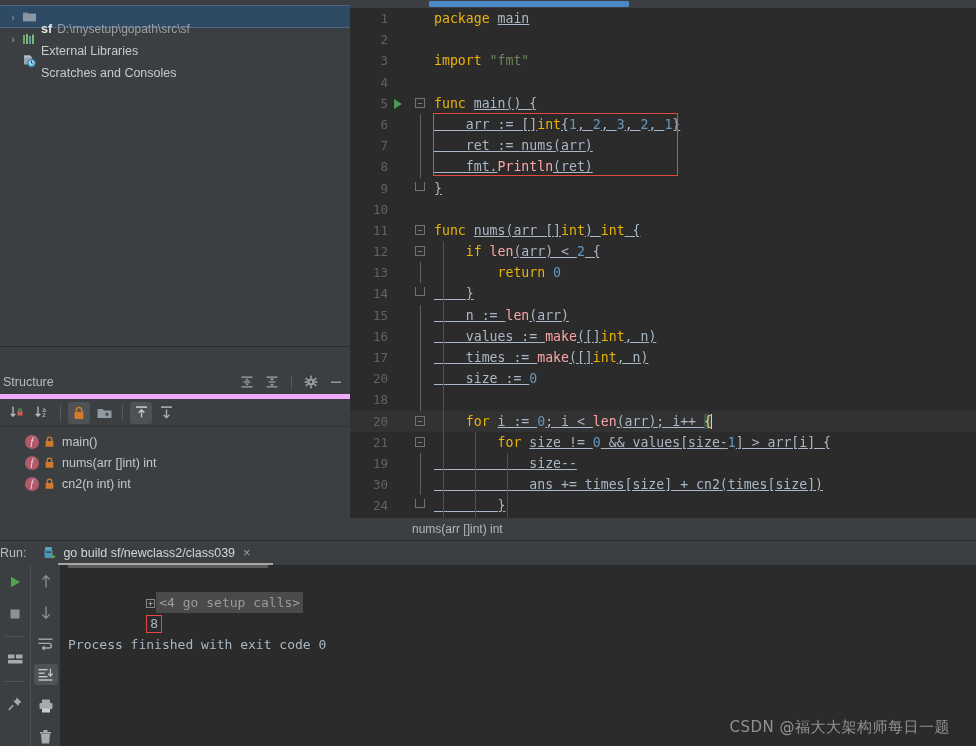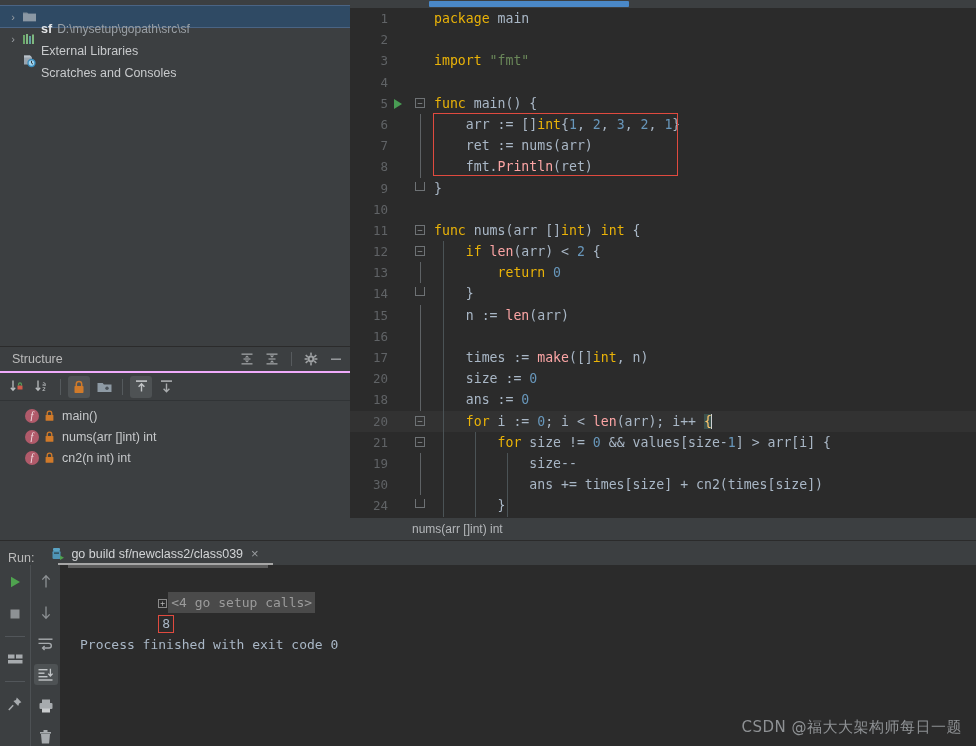--- a/index.html
+++ b/index.html
@@ -90,24 +90,25 @@
     left: 0; top: 346px;
     width: 350px;
     height: 194px;
     background: #3c3f41;
     border-top: 1px solid #2b2b2b;
   }
   .structure-header {
     height: 24px;
     display: flex;
     align-items: center;
-    padding: 0 6px 0 12px;
-    background: #3c3f41;
-    border-bottom: 2px solid #f0abfc;
+    padding: 0 6px 0 3px;
+    background: #3c3f41;
+    border-bottom: 5px solid #f0abfc;
     justify-content: space-between;
+    margin-top: 23px;
   }
   .structure-title {
     font-size: 12.5px;
     color: #bbbbbb;
   }
   .header-actions {
     display: flex;
     align-items: center;
     gap: 9px;
   }
@@ -271,21 +272,21 @@
     top: 0; bottom: 0;
     width: 1px;
     background: #4b5356;
   }
 
   
   .kw   { color: #eab308; }
   .str  { color: #6a8759; }
   .num  { color: #6897bb; }
   .fn   { color: #fca5a5; }
-  .plain{ color: #a9b7c6; }
+  .plain{ color: #a9b7c6; text-decoration: underline; }
   .brace-hl { background:#3b514d; color:#ffc66d; }
 
   .red-box {
     position: absolute;
     border: 1px solid #e04a3f;
     box-sizing: border-box;
     pointer-events: none;
   }
   .caret {
     display:inline-block;
@@ -316,22 +317,22 @@
     position: absolute;
     left: 0; top: 540px;
     width: 976px;
     height: 206px;
     background: #3c3f41;
     border-top: 1px solid #2b2b2b;
   }
   .run-tabbar {
     height: 24px;
     display: flex;
-    align-items: flex-end;
-    padding-left: 8px;
+    align-items: center;
+    padding-left: 0;
     position: relative;
   }
   .run-label {
     font-size: 12.5px;
     color: #bbbbbb;
     margin-right: 12px;
   }
   .run-tab {
     display: flex;
     align-items: center;
@@ -385,21 +386,21 @@
   .side-btn.active { background: #4e5254; }
   .side-divider {
     width: 20px; height: 1px; background: #52565a; margin: 1px 0;
   }
   .console {
     flex: 1 1 auto;
     background: #2b2b2b;
     font-family: "DejaVu Sans Mono", monospace;
     font-size: 13px;
     color: #a9b7c6;
-    padding: 6px 0 0 12px;
+    padding: 6px 0 0 0;
     position: relative;
     overflow: hidden;
   }
   .con-line { height: 21px; line-height: 21px; white-space: pre; padding-left: 8px; }
   .setup-chip {
     background: #4a4a4a;
     color: #9b9b9b;
     display: inline-block;
     padding: 0 3px;
   }
@@ -423,21 +424,21 @@
     line-height: 16px;
   }
   .con-scrollbar {
     position: absolute;
     left: 8px; top: 0;
     width: 200px; height: 3px;
     background: #5c5c5c;
   }
   .watermark {
     position: absolute;
-    right: 14px;
+    right: 26px;
     bottom: 10px;
     font-size: 15px;
     color: #8e9194;
     font-family: "DejaVu Sans", sans-serif;
     letter-spacing: .5px;
   }
 </style>
 </head>
 <body>
 
@@ -627,24 +628,24 @@
         <div class="code-line"><span class="ln">6</span><span class="gutter-mark"></span><span class="fold-col"><span class="fold-line"></span></span><span class="code-text"><span class="plain">    arr := []</span><span class="kw">int</span><span class="plain">{</span><span class="num">1</span><span class="plain">, </span><span class="num">2</span><span class="plain">, </span><span class="num">3</span><span class="plain">, </span><span class="num">2</span><span class="plain">, </span><span class="num">1</span><span class="plain">}</span></span></div>
         <div class="code-line"><span class="ln">7</span><span class="gutter-mark"></span><span class="fold-col"><span class="fold-line"></span></span><span class="code-text"><span class="plain">    ret := </span><span class="plain">nums</span><span class="plain">(arr)</span></span></div>
         <div class="code-line"><span class="ln">8</span><span class="gutter-mark"></span><span class="fold-col"><span class="fold-line"></span></span><span class="code-text"><span class="plain">    fmt.</span><span class="fn">Println</span><span class="plain">(ret)</span></span></div>
         <div class="code-line"><span class="ln">9</span><span class="gutter-mark"></span><span class="fold-col"><span class="fold-end"></span></span><span class="code-text"><span class="plain">}</span></span></div>
         <div class="code-line"><span class="ln">10</span><span class="gutter-mark"></span><span class="fold-col"></span><span class="code-text"></span></div>
         <div class="code-line"><span class="ln">11</span><span class="gutter-mark"></span><span class="fold-col"><span class="fold-box">−</span></span><span class="code-text"><span class="kw">func </span><span class="plain">nums</span><span class="plain">(arr []</span><span class="kw">int</span><span class="plain">) </span><span class="kw">int</span><span class="plain"> {</span></span></div>
         <div class="code-line"><span class="ln">12</span><span class="gutter-mark"></span><span class="fold-col"><span class="fold-box">−</span></span><span class="code-text"><span class="kw">    if </span><span class="fn">len</span><span class="plain">(arr) &lt; </span><span class="num">2</span><span class="plain"> {</span></span></div>
         <div class="code-line"><span class="ln">13</span><span class="gutter-mark"></span><span class="fold-col"><span class="fold-line"></span></span><span class="code-text"><span class="kw">        return </span><span class="num">0</span></span></div>
         <div class="code-line"><span class="ln">14</span><span class="gutter-mark"></span><span class="fold-col"><span class="fold-end"></span></span><span class="code-text"><span class="plain">    }</span></span></div>
         <div class="code-line"><span class="ln">15</span><span class="gutter-mark"></span><span class="fold-col"><span class="fold-line"></span></span><span class="code-text"><span class="plain">    n := </span><span class="fn">len</span><span class="plain">(arr)</span></span></div>
-        <div class="code-line"><span class="ln">16</span><span class="gutter-mark"></span><span class="fold-col"><span class="fold-line"></span></span></div>
+        <div class="code-line"><span class="ln">16</span><span class="gutter-mark"></span><span class="fold-col"><span class="fold-line"></span></span><span class="code-text"><span class="plain">    values := </span><span class="fn">make</span><span class="plain">([]</span><span class="kw">int</span><span class="plain">, n)</span></span></div>
         <div class="code-line"><span class="ln">17</span><span class="gutter-mark"></span><span class="fold-col"><span class="fold-line"></span></span><span class="code-text"><span class="plain">    times := </span><span class="fn">make</span><span class="plain">([]</span><span class="kw">int</span><span class="plain">, n)</span></span></div>
         <div class="code-line"><span class="ln">20</span><span class="gutter-mark"></span><span class="fold-col"><span class="fold-line"></span></span><span class="code-text"><span class="plain">    size := </span><span class="num">0</span></span></div>
-        <div class="code-line"><span class="ln">18</span><span class="gutter-mark"></span><span class="fold-col"><span class="fold-line"></span></span><span class="code-text"><span class="plain">    ans := </span><span class="num">0</span></span></div>
+        <div class="code-line"><span class="ln">18</span><span class="gutter-mark"></span><span class="fold-col"><span class="fold-line"></span></span></div>
         <div class="code-line current"><span class="ln">20</span><span class="gutter-mark"></span><span class="fold-col"><span class="fold-box">−</span></span><span class="code-text"><span class="kw">    for </span><span class="plain">i := </span><span class="num">0</span><span class="plain">; i &lt; </span><span class="fn">len</span><span class="plain">(arr); i++ </span><span class="brace-hl">{</span><span class="caret"></span></span></div>
         <div class="code-line"><span class="ln">21</span><span class="gutter-mark"></span><span class="fold-col"><span class="fold-box">−</span></span><span class="code-text"><span class="kw">        for </span><span class="plain">size != </span><span class="num">0</span><span class="plain"> &amp;&amp; values[size-</span><span class="num">1</span><span class="plain">] &gt; arr[i] {</span></span></div>
         <div class="code-line"><span class="ln">19</span><span class="gutter-mark"></span><span class="fold-col"><span class="fold-line"></span></span><span class="code-text"><span class="plain">            size--</span></span></div>
         <div class="code-line"><span class="ln">30</span><span class="gutter-mark"></span><span class="fold-col"><span class="fold-line"></span></span><span class="code-text"><span class="plain">            ans += times[size] + </span><span class="plain">cn2</span><span class="plain">(times[size])</span></span></div>
         <div class="code-line"><span class="ln">24</span><span class="gutter-mark"></span><span class="fold-col"><span class="fold-end"></span></span><span class="code-text"><span class="plain">        }</span></span></div>
         <div class="guide" style="left: 93px; top: 233.2px; height: 275.6px;"></div>
         <div class="guide" style="left: 125px; top: 424px; height: 84.8px;"></div>
         <div class="guide" style="left: 157px; top: 445.2px; height: 63.6px;"></div>
       </div>
 

